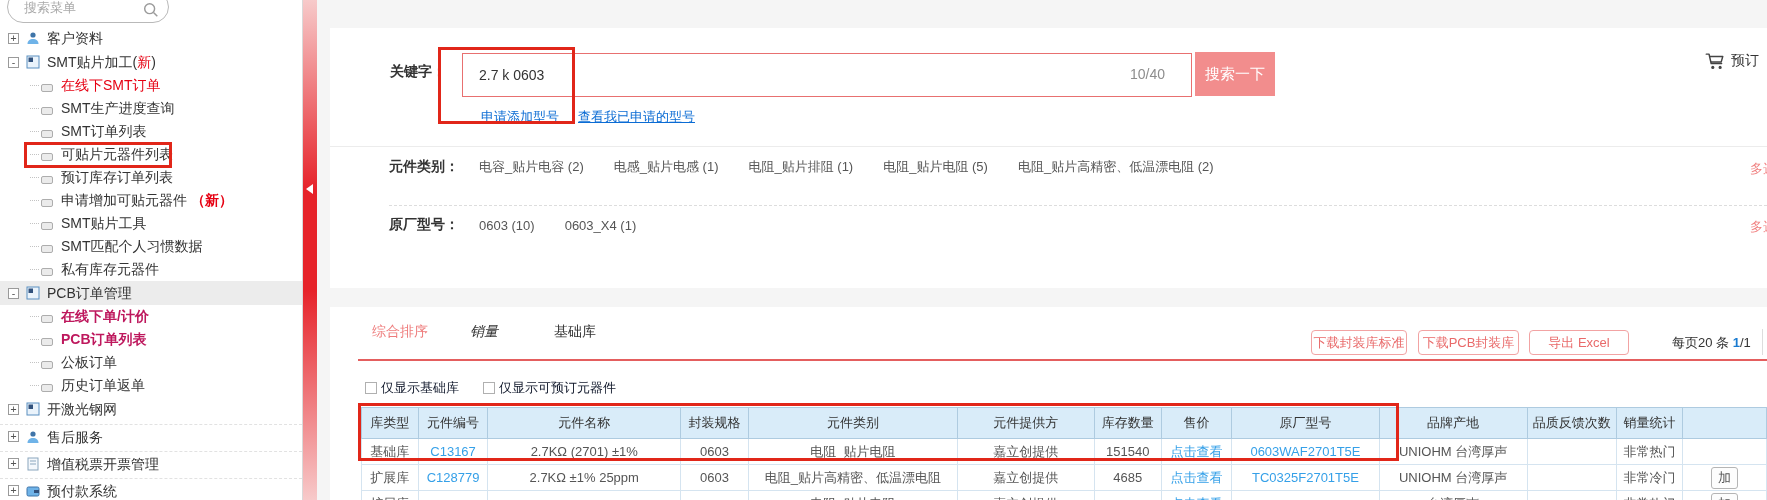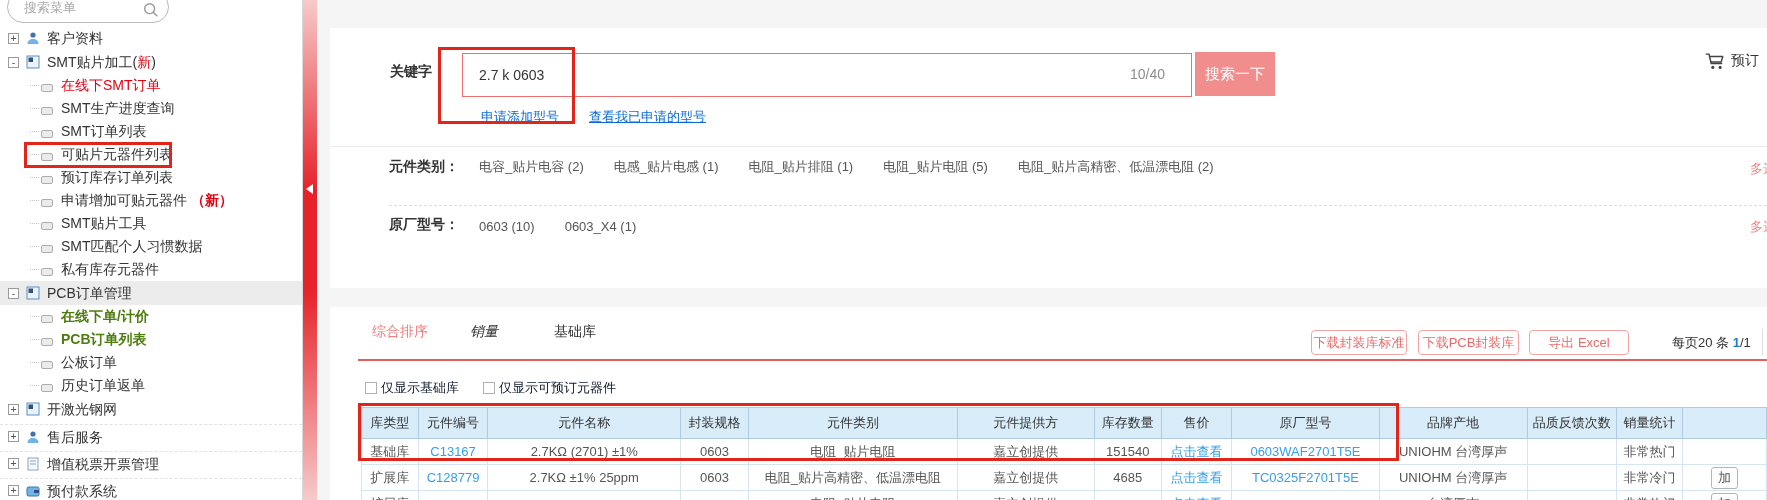--- a/index.html
+++ b/index.html
@@ -19,21 +19,21 @@
   .g-row.m3 { margin-top:3px; }
   .expander { width:11px; height:11px; border:1px solid #9a9a9a; background:#fff; color:#555;
     font-size:10px; line-height:9px; text-align:center; margin-right:7px; flex:none; font-family:"DejaVu Sans Mono",monospace; }
   .g-ic { width:14px; height:14px; margin-right:7px; flex:none; }
   .red-txt { color:#e60012; }
   .c-row { height:23px; line-height:23px; display:flex; align-items:center; padding-left:30px; white-space:nowrap; }
   .c-stub { width:9px; border-top:1px dotted #c3c3c3; margin-right:2px; flex:none; }
   .c-ic { width:12px; height:8px; border:1px solid #adadad; background:#ebebeb; border-radius:2px; margin:4px 8px 0 0; flex:none; }
   .c-row .lbl { color:#333; }
   .c-row .hot { color:#e60012; }
-  .c-row .hotb { color:#4d7c0f; font-weight:bold; }
+  .c-row .hotb { color:#be185d; font-weight:bold; }
 
   
   #strip { position:absolute; left:303px; top:0; width:14px; height:500px;
     background:linear-gradient(180deg,#f7caca 0%,#e6232a 38%,#e6232a 58%,#f7caca 100%); }
   #strip .arr { position:absolute; top:184px; left:3px; width:0; height:0;
     border-top:5px solid transparent; border-bottom:5px solid transparent; border-right:7px solid #fff; }
 
   
   .panel { position:absolute; left:330px; right:0; background:#fff; }
   #panel1 { top:28px; height:260px; }
@@ -41,27 +41,27 @@
 
   
   #kw-label { position:absolute; left:60px; top:35px; font-weight:bold; }
   #kw-input { position:absolute; left:132px; top:25px; width:730px; height:44px; border:1px solid #e87070;
     padding:0 70px 0 16px; font-size:14px; color:#333; outline:none; background:#fff; }
   #kw-count { position:absolute; left:800px; top:38px; color:#8d8d8d; font-size:14px; }
   #kw-btn { position:absolute; left:865px; top:24px; width:80px; height:44px; background:#f28d8d; color:#fff;
     border:none; font-size:15px; cursor:pointer; }
   .blue-link { color:#0b6cd4; text-decoration:underline; cursor:pointer; font-size:13px; }
   #link-add { position:absolute; left:151px; top:80px; }
-  #link-view { position:absolute; left:259px; top:80px;text-decoration:underline; }
+  #link-view { position:absolute; left:248px; top:80px;text-decoration:underline; }
   #cart { position:absolute; right:8px; top:22px; display:flex; align-items:center; gap:5px; cursor:pointer; }
   #cart span { font-size:14px; color:#333; }
 
   .hsep { position:absolute; left:0; right:0; top:118px; border-top:1px solid #ececec; }
   .dashsep { position:absolute; left:59px; right:0; top:177px; border-top:1px dashed #ddd; }
-  .filter-row { position:absolute; left:59px; display:flex; align-items:flex-end; white-space:nowrap; }
+  .filter-row { position:absolute; left:59px; display:flex; align-items:center; white-space:nowrap; }
   #cat-row { top:130px; } #pkg-row { top:188px; }
   .filter-row .flabel { font-weight:bold; margin-right:20px; }
   .filter-row .fitem { color:#555; font-size:13px; margin-right:30px; cursor:pointer; }
   .more-link { position:absolute; right:-9px; color:#f08080; font-size:13px; cursor:pointer; }
   #more1 { top:132px; } #more2 { top:190px; }
 
   
   .tab { position:absolute; top:16px; font-size:14px; cursor:pointer; color:#333; }
   #tab0 { left:42px; color:#ee7b7b; } #tab1 { left:140px;font-style:italic; } #tab2 { left:224px; }
   .pinkbtn { position:absolute; top:23px; height:25px; background:#fff; border:1px solid #f2a3a3; border-radius:4px;

